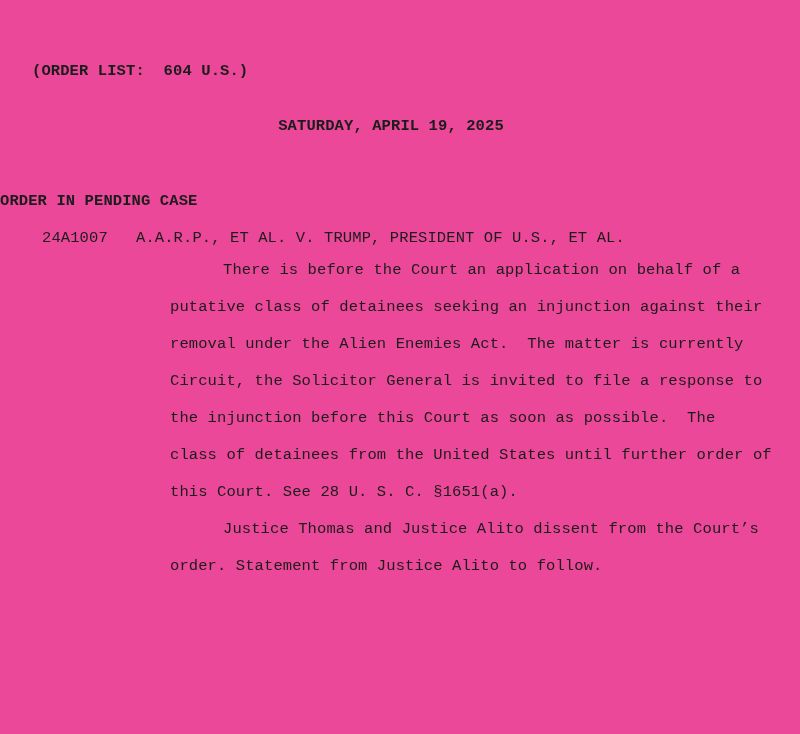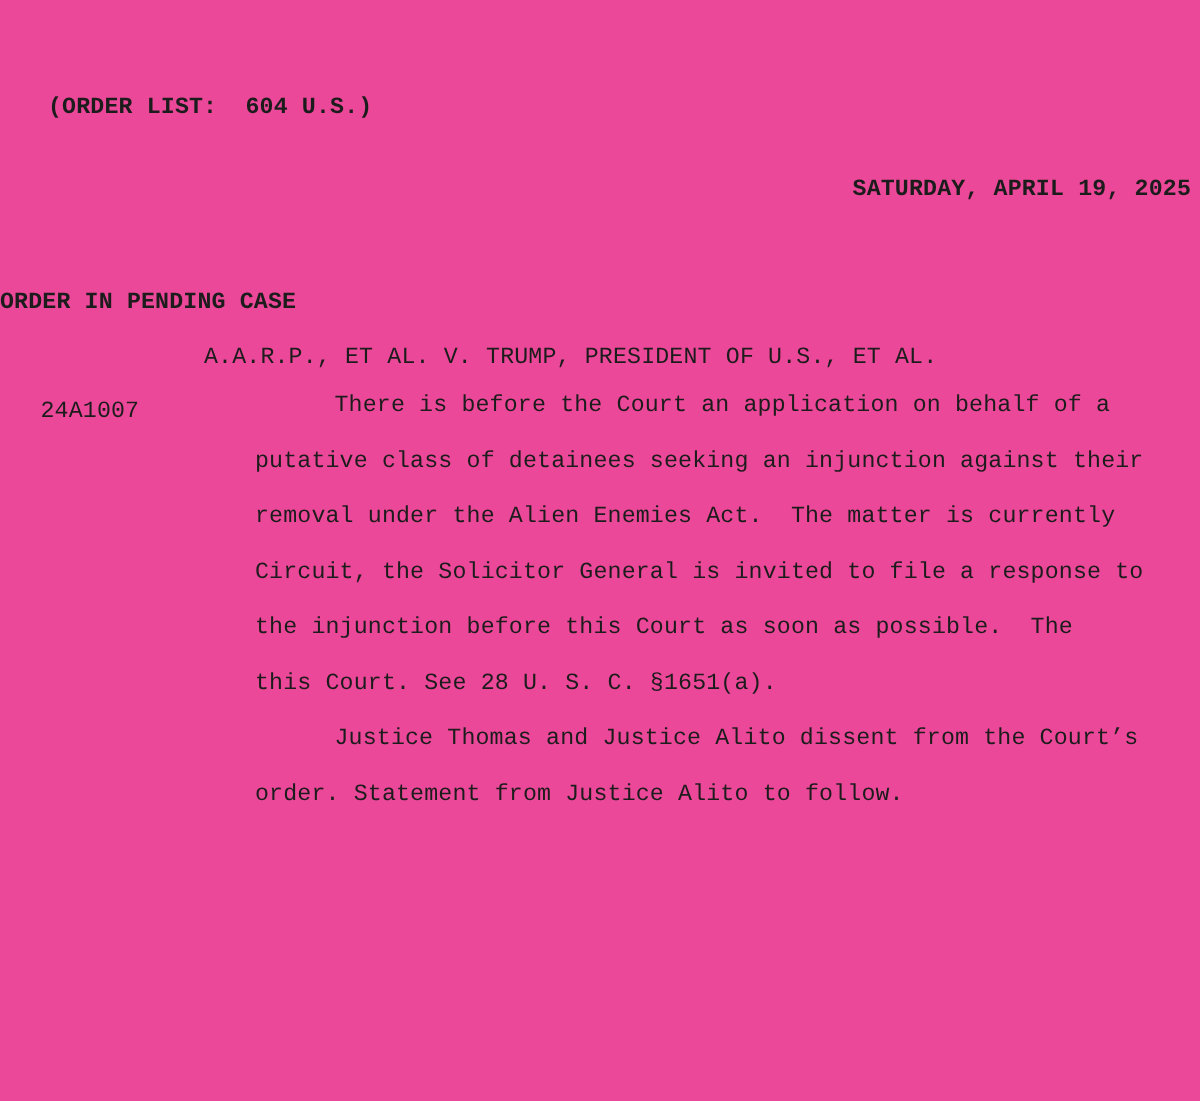--- a/index.html
+++ b/index.html
@@ -23,38 +23,37 @@
   }
   .order-list-label {
     position: absolute;
     top: 62px;
     left: 32px;
     font-weight: bold;
   }
   .date-heading {
     position: absolute;
     top: 117px;
-    left: 12px;
+    left: 0;
     width: 782px;
-    text-align: right;
+    text-align: center;
     font-weight: bold;
   }
   .section-heading {
     position: absolute;
     top: 192px;
     left: 0;
     width: 782px;
     text-align: left;
     font-weight: bold;
   }
   .docket-number {
     position: absolute;
     top: 229px;
-    left: 27px;
-    margin-top: 36px;
+    left: 42px;
   }
   .case-title {
     position: absolute;
     top: 229px;
     left: 136px;
   }
   .body-block {
     position: absolute;
     top: 252px;
     left: 145px;
@@ -79,18 +78,19 @@
   <div class="txt docket-number">24A1007</div>
 
   <div class="txt case-title">A.A.R.P., ET AL. V. TRUMP, PRESIDENT OF U.S., ET AL.</div>
 
   <div class="body-block">
     <div class="txt line indent">There is before the Court an application on behalf of a</div>
     <div class="txt line">putative class of detainees seeking an injunction against their</div>
     <div class="txt line">removal under the Alien Enemies Act.  The matter is currently</div>
     <div class="txt line">Circuit, the Solicitor General is invited to file a response to</div>
     <div class="txt line">the injunction before this Court as soon as possible.  The</div>
+    <div class="txt line">class of detainees from the United States until further order of</div>
     <div class="txt line">this Court. See 28 U. S. C. §1651(a).</div>
     <div class="txt line indent">Justice Thomas and Justice Alito dissent from the Court’s</div>
     <div class="txt line">order. Statement from Justice Alito to follow.</div>
   </div>
 
 </div>
 
 </body></html>

